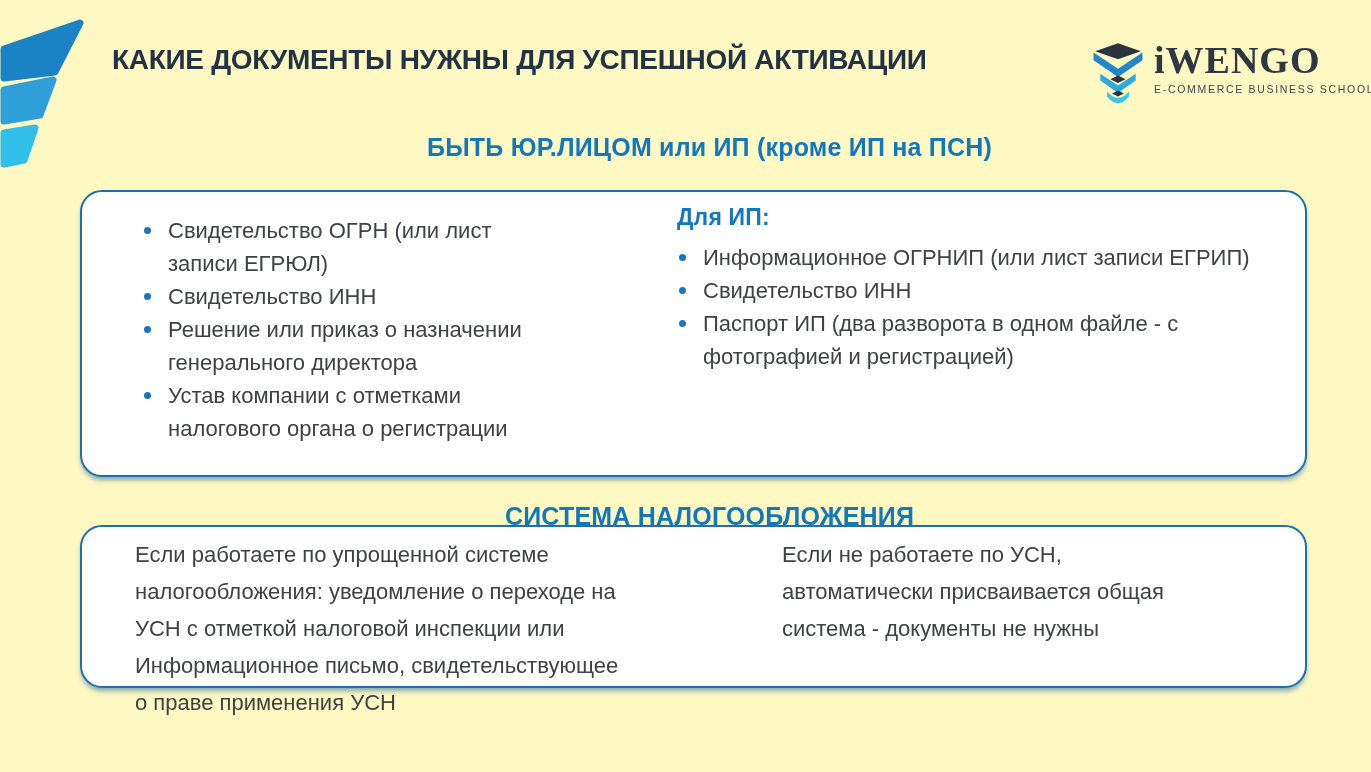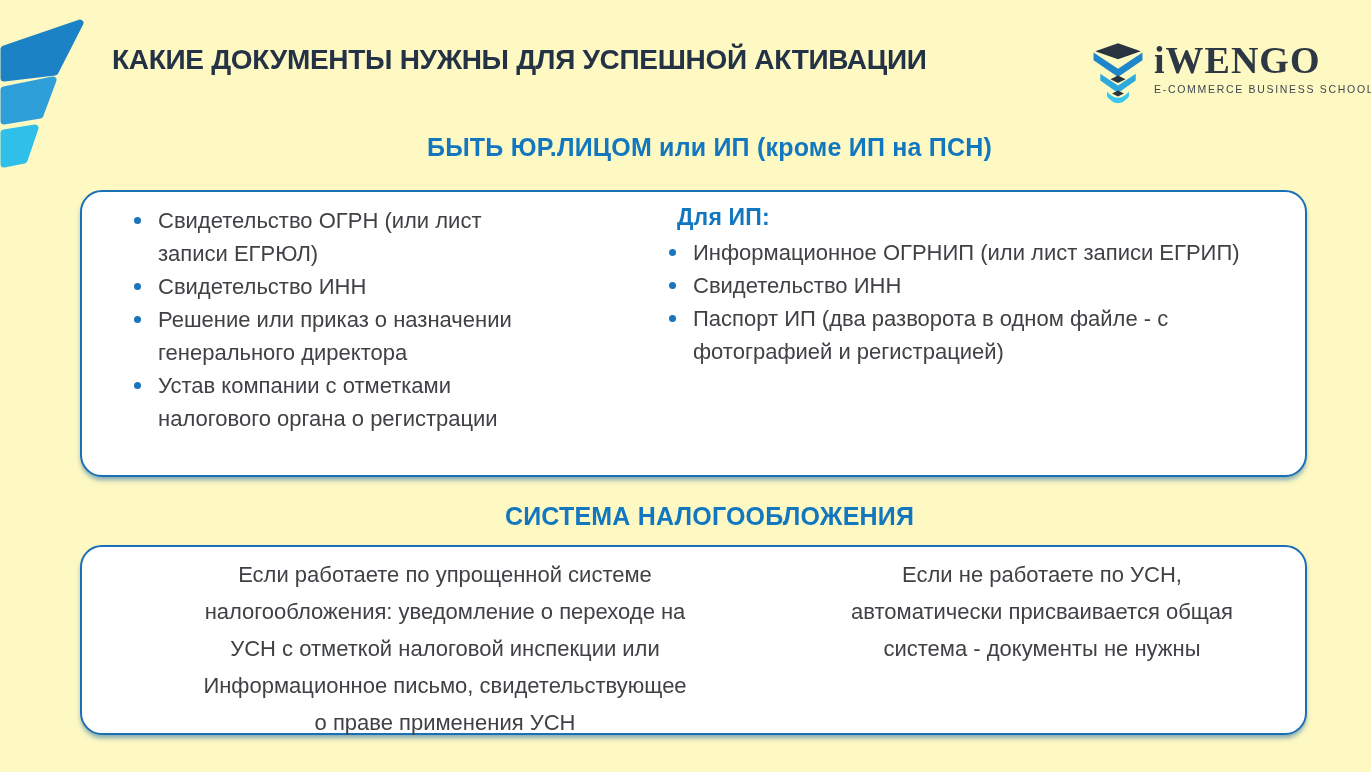--- a/index.html
+++ b/index.html
@@ -32,28 +32,28 @@
   .sec-heading.legal{top:133px;}
   .sec-heading.tax{top:502px;}
   
   .box{
     position:absolute;left:80px;width:1227px;background:#fff;
     border:2.5px solid #1b6fb6;border-radius:22px;
     box-shadow:0 4px 5px -1px rgba(27,100,160,0.55);
     box-sizing:border-box;
   }
   .box.legal-box{top:190px;height:287px;}
-  .box.tax-box{top:545px;height:190px;text-align:center;}
+  .box.tax-box{top:525px;height:163px;}
   .col{position:absolute;top:12px;}
   .col.left-col{left:50px;width:505px;}
   .col.right-col{left:585px;width:620px;}
   .col-header{
     margin:0 0 5px 10px;font-size:23px;font-weight:bold;color:#1277bf;letter-spacing:0.2px;
   }
-  ul.doc-list{list-style:none;margin:0;padding:0;}
+  ul.doc-list{list-style:none;margin:10px;padding:0;}
   ul.doc-list li{display:flex;align-items:flex-start;}
   .bullet-dot{
     flex:0 0 auto;width:7px;height:7px;border-radius:50%;
     background:#1b75bc;margin:13px 8px 0 2px;
   }
   .li-text{
     font-size:22px;line-height:33px;color:#3f4145;white-space:pre-line;margin-left:9px;
   }
   .tax-text{
     position:absolute;top:9px;margin:0;

